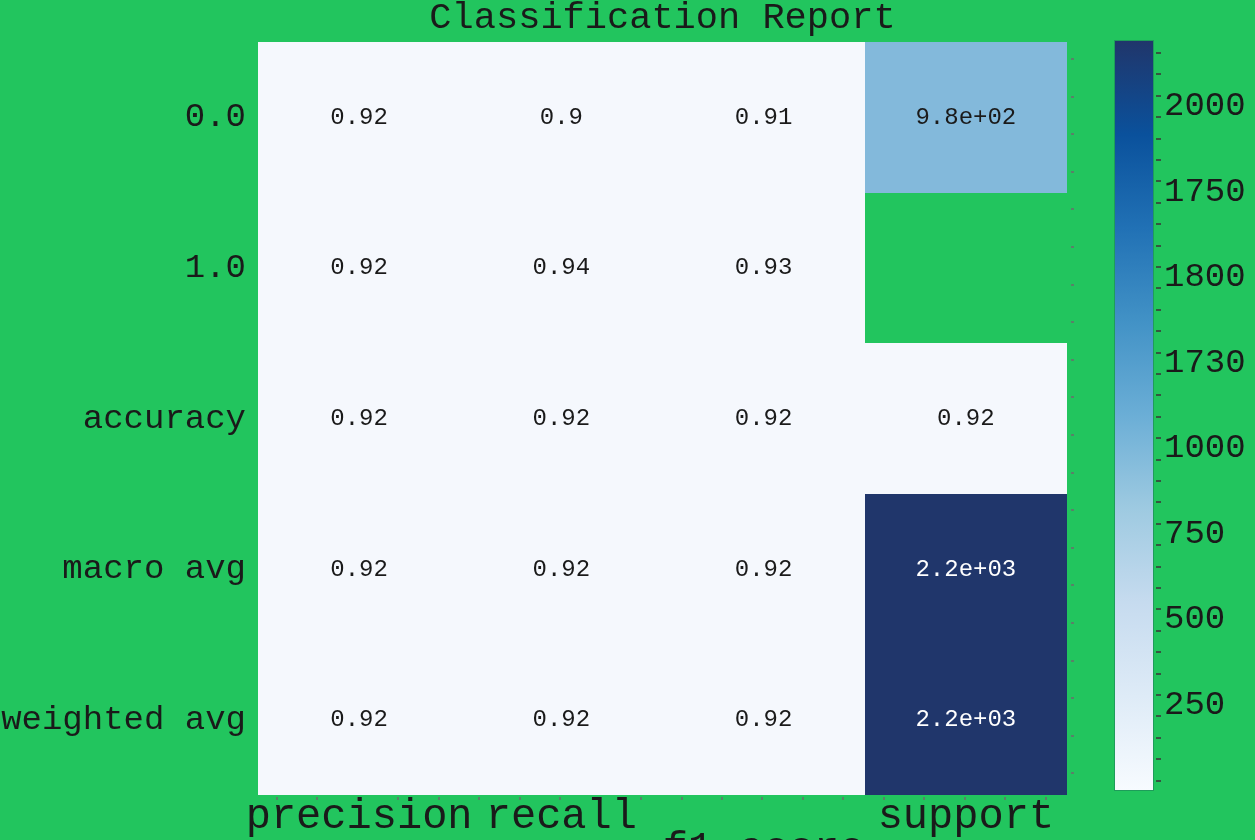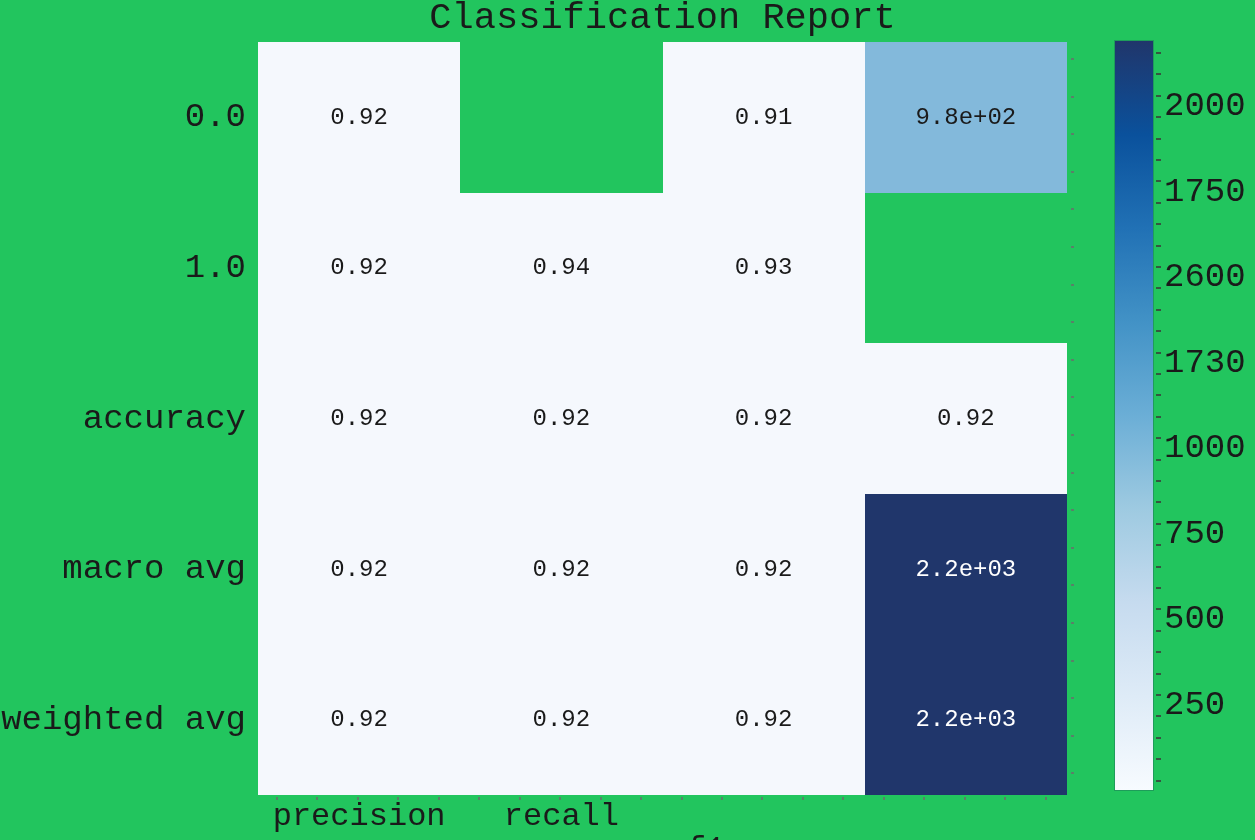--- a/index.html
+++ b/index.html
@@ -18,21 +18,21 @@
     font-size:24px;white-space:nowrap;
   }
   .ylabels{position:absolute;left:0;top:42px;width:246px;height:753px;}
   .ylabel{
     position:absolute;right:0;width:100%;text-align:right;
     transform:translateY(-50%);font-size:34px;white-space:nowrap;
   }
   .xlabels{position:absolute;left:258px;top:797px;width:809px;height:43px;}
   .xlabel{
     position:absolute;transform:translateX(-50%);
-    font-size:32px;line-height:40px;white-space:nowrap;
+    font-size:42px;line-height:40px;white-space:nowrap;
   }
   .cbar{
     position:absolute;left:1115px;top:41px;width:38px;height:749px;
     box-shadow:0 0 0 1px rgba(20,40,80,0.25);
   }
   .cbar-labels{position:absolute;left:1164px;top:41px;width:91px;height:749px;}
   .cbar-label{
     position:absolute;left:0;transform:translateY(-50%);
     font-size:34px;white-space:nowrap;
   }
@@ -62,20 +62,21 @@
   <div class="ylabels">
       <div class="ylabel" style="top: 10%;">0.0</div>
       <div class="ylabel" style="top: 30%;">1.0</div>
       <div class="ylabel" style="top: 70%;">macro avg</div>
       <div class="ylabel" style="top: 50%;">accuracy</div>
       <div class="ylabel" style="top: 90%;">weighted avg</div>
     </div>
 
   <div class="plot">
       <div class="cell" style="left: 0%; top: 0%; background: rgb(245, 248, 253); color: rgb(26, 26, 26);">0.92</div>
+      <div class="cell" style="left: 25%; top: 0%; background: rgb(245, 248, 253); color: rgb(26, 26, 26);">0.9</div>
       <div class="cell" style="left: 50%; top: 0%; background: rgb(245, 248, 253); color: rgb(26, 26, 26);">0.91</div>
       <div class="cell" style="left: 75%; top: 0%; background: rgb(131, 185, 219); color: rgb(26, 26, 26);">9.8e+02</div>
       <div class="cell" style="left: 0%; top: 20%; background: rgb(245, 248, 253); color: rgb(26, 26, 26);">0.92</div>
       <div class="cell" style="left: 25%; top: 20%; background: rgb(245, 248, 253); color: rgb(26, 26, 26);">0.94</div>
       <div class="cell" style="left: 50%; top: 20%; background: rgb(245, 248, 253); color: rgb(26, 26, 26);">0.93</div>
       <div class="cell" style="left: 0%; top: 40%; background: rgb(245, 248, 253); color: rgb(26, 26, 26);">0.92</div>
       <div class="cell" style="left: 25%; top: 40%; background: rgb(245, 248, 253); color: rgb(26, 26, 26);">0.92</div>
       <div class="cell" style="left: 50%; top: 40%; background: rgb(245, 248, 253); color: rgb(26, 26, 26);">0.92</div>
       <div class="cell" style="left: 75%; top: 40%; background: rgb(245, 248, 253); color: rgb(26, 26, 26);">0.92</div>
       <div class="cell" style="left: 0%; top: 60%; background: rgb(245, 248, 253); color: rgb(26, 26, 26);">0.92</div>
@@ -88,27 +89,28 @@
       <div class="cell" style="left: 75%; top: 80%; background: rgb(32, 54, 107); color: rgb(255, 255, 255);">2.2e+03</div>
     </div>
 
   <div class="x-minor"></div>
   <div class="y-minor"></div>
 
   <div class="xlabels">
       <div class="xlabel" style="left: 12.5%;">precision</div>
       <div class="xlabel" style="left: 37.5%;">recall</div>
       <div class="xlabel" style="left: 62.5%; margin-top: 33px;">f1-score</div>
+      <div class="xlabel" style="left: 87.5%;">support</div>
     </div>
 
   <div class="cbar" style="background: linear-gradient(rgb(32, 54, 107) 0%, rgb(10, 81, 156) 12.5%, rgb(33, 113, 181) 25%, rgb(66, 146, 198) 37.5%, rgb(107, 174, 214) 50%, rgb(158, 202, 225) 62.5%, rgb(198, 219, 239) 75%, rgb(222, 235, 247) 87.5%, rgb(247, 251, 255) 100%);"></div>
   <div class="cb-minor"></div>
   <div class="cbar-labels">
       <div class="cbar-label" style="top: 8.72106%;">2000</div>
       <div class="cbar-label" style="top: 20.1361%;">1750</div>
-      <div class="cbar-label" style="top: 31.5511%;">2600</div>
+      <div class="cbar-label" style="top: 31.5511%;">1800</div>
       <div class="cbar-label" style="top: 42.9661%;">1730</div>
       <div class="cbar-label" style="top: 54.3811%;">1000</div>
       <div class="cbar-label" style="top: 65.7961%;">750</div>
       <div class="cbar-label" style="top: 77.2111%;">500</div>
       <div class="cbar-label" style="top: 88.6261%;">250</div>
     </div>
 </div>
 
 </body></html>

